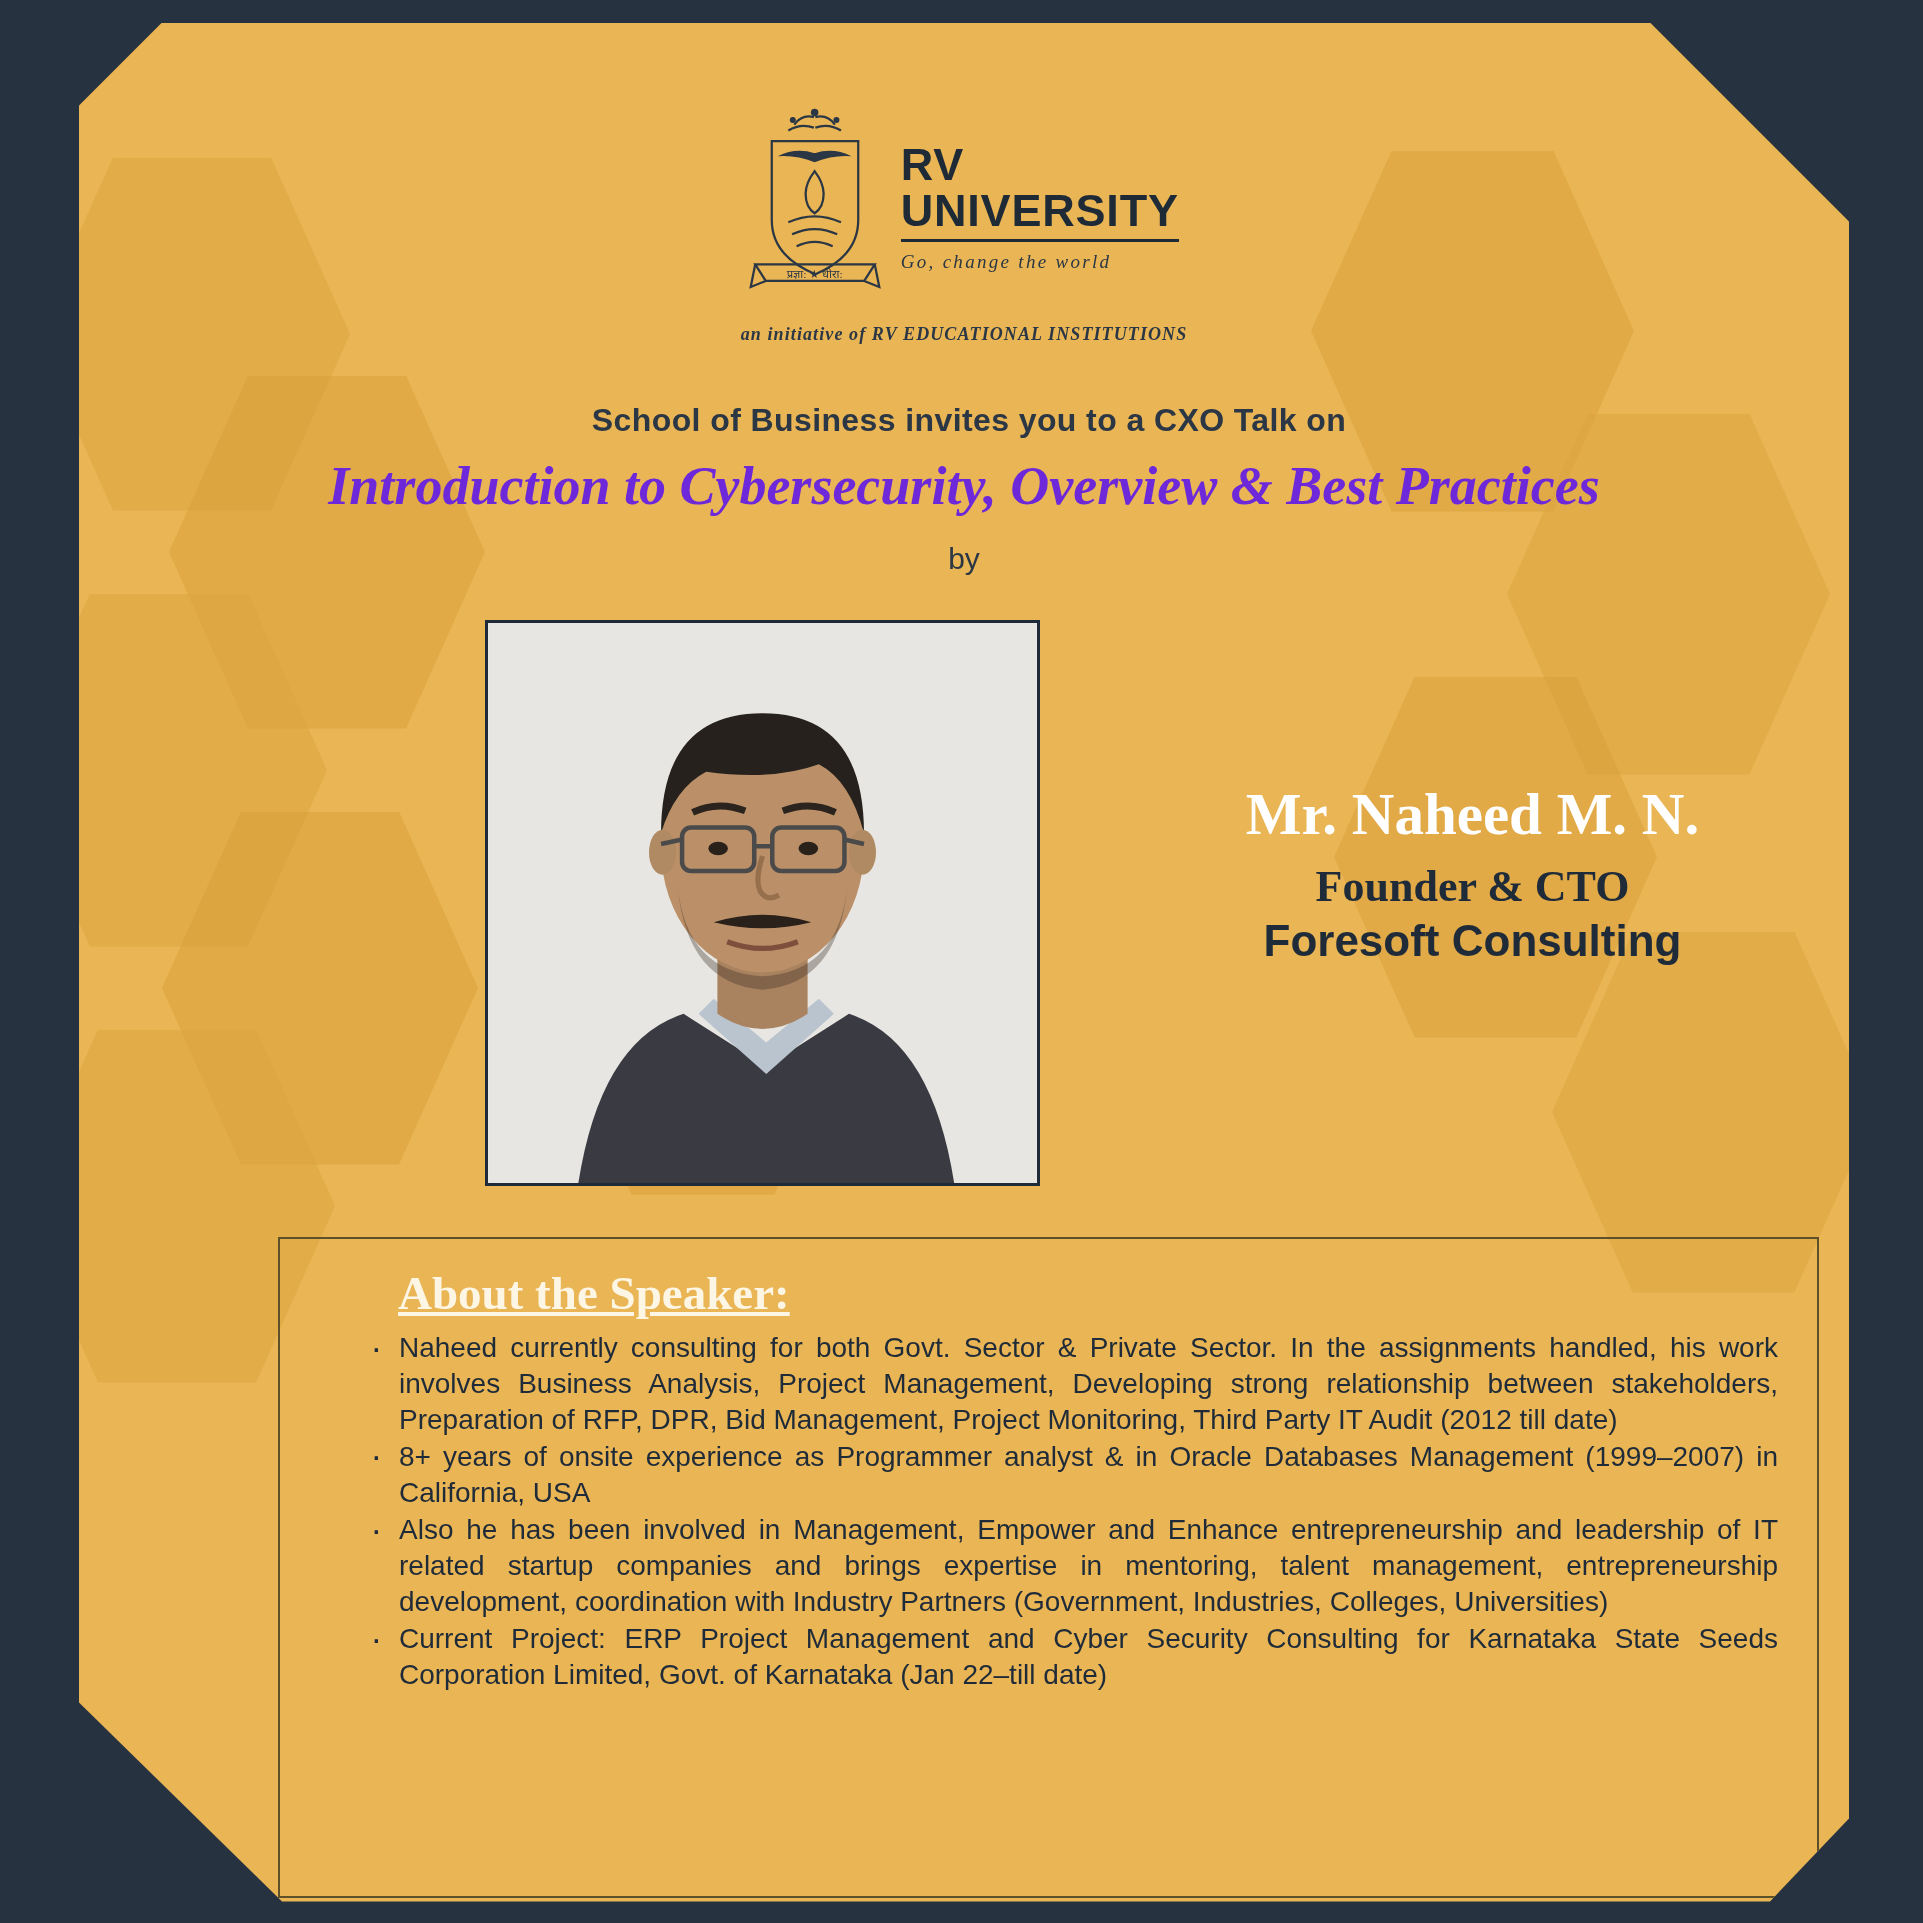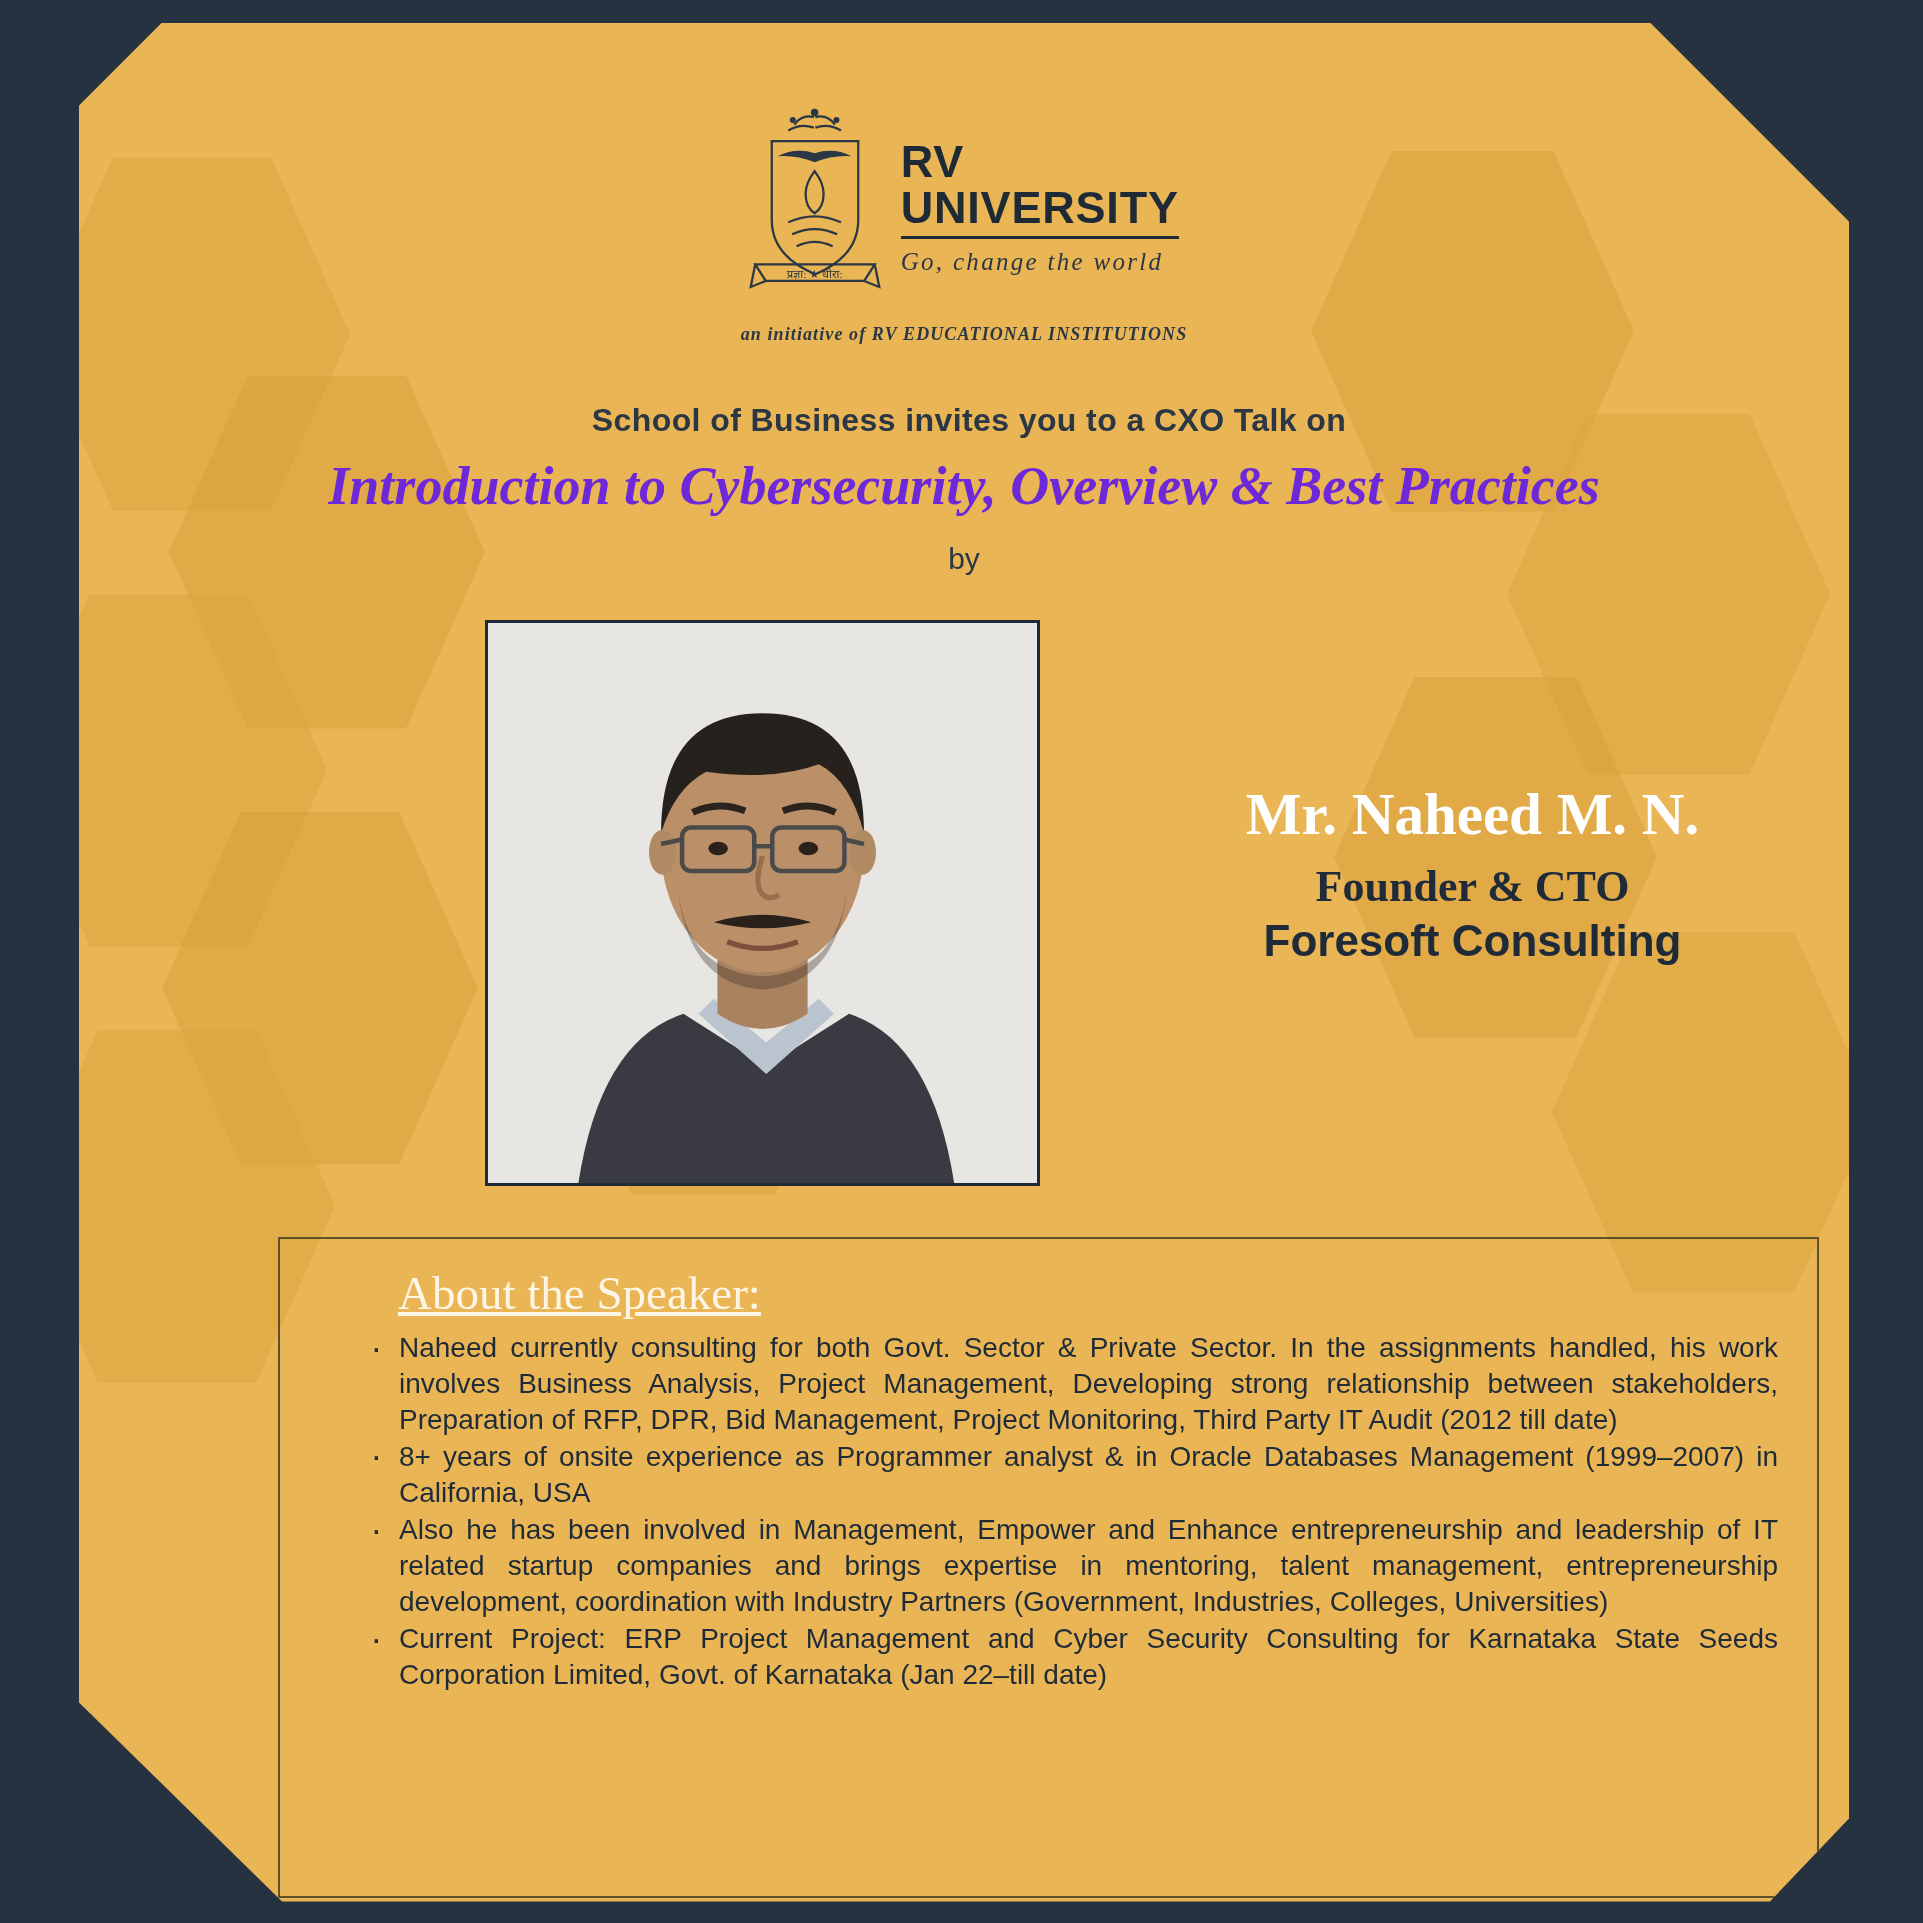--- a/index.html
+++ b/index.html
@@ -100,21 +100,21 @@
     font-weight: bold;
     letter-spacing: 0.8px;
     color: #1e2a36;
     line-height: 1.05;
     border-bottom: 3.8px solid #1e2a36;
     padding-bottom: 4.5px;
   }
   .uni-tag {
     font-family: "Liberation Serif", serif;
     font-style: italic;
-    font-size: 25px;
+    font-size: 19px;
     color: #2b3744;
     letter-spacing: 2.3px;
     margin-top: 9px;
   }
   .initiative {
     font-family: "Liberation Serif", serif;
     font-style: italic;
     font-weight: bold;
     font-size: 18px;
     letter-spacing: 1.1px;
@@ -200,21 +200,21 @@
     left: 199px;
     top: 1214px;
     width: 1541px;
     height: 661px;
     border: 2.3px solid #5d5128;
     box-sizing: border-box;
     padding: 22.5px 39px 15px 39px;
   }
   .about-title {
     font-family: "Liberation Serif", serif;
-    font-weight: normal;
+    font-weight: bold;
     font-size: 47px;
     color: #fdf6e4;
     text-decoration: underline;
     margin: 4.5px 0 10.5px 79px;
   }
   ul.bullets {
     list-style: none;
     margin: 0;
     padding: 0 0 0 41px;
   }

